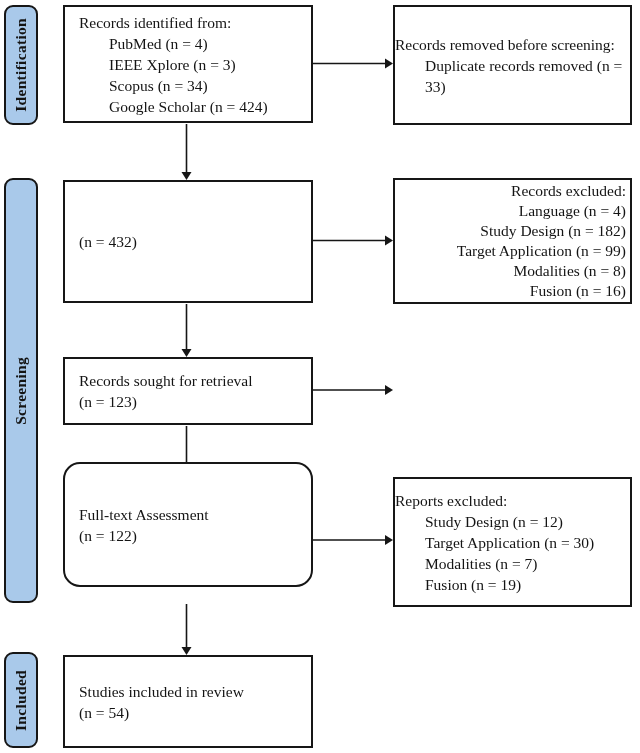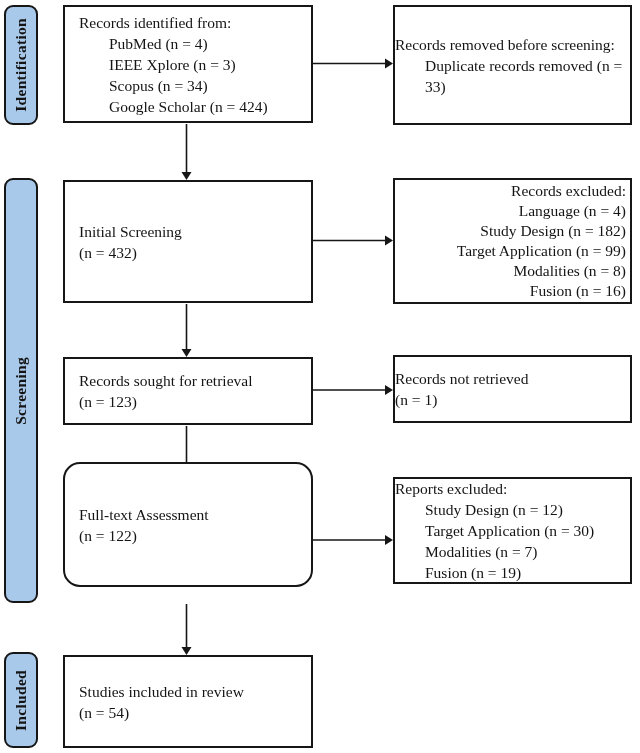--- a/index.html
+++ b/index.html
@@ -97,49 +97,44 @@
     <div class="item">Scopus (n = 34)</div>
     <div class="item">Google Scholar (n = 424)</div>
   </div>
 
   <div class="box right-col" style="left:393px; top:5px; width:239px; height:120px;">
     <div>Records removed before screening:</div>
     <div class="item">Duplicate records removed (n = 33)</div>
   </div>
 
   <div class="box left-col" style="left:63px; top:180px; width:250px; height:123px;">
-    <div>Initial Screening</div>
     <div>(n = 432)</div>
   </div>
 
   <div class="box right-col tight" style="left:393px; top:178px; width:239px; height:126px;">
     <div>Records excluded:</div>
     <div class="item">Language (n = 4)</div>
     <div class="item">Study Design (n = 182)</div>
     <div class="item">Target Application (n = 99)</div>
     <div class="item">Modalities (n = 8)</div>
     <div class="item">Fusion (n = 16)</div>
   </div>
 
   <div class="box left-col" style="left:63px; top:357px; width:250px; height:68px;">
     <div>Records sought for retrieval</div>
     <div>(n = 123)</div>
   </div>
 
-  <div class="box right-col" style="left:393px; top:355px; width:239px; height:68px;">
-    <div>Records not retrieved</div>
-    <div>(n = 1)</div>
-  </div>
 
   <div class="box left-col" style="left:63px; top:462px; width:250px; height:125px;border-radius:17px;">
     <div>Full-text Assessment</div>
     <div>(n = 122)</div>
   </div>
 
-  <div class="box right-col" style="left:393px; top:477px; width:239px; height:107px;">
+  <div class="box right-col" style="left:393px; top:477px; width:239px; height:130px;">
     <div>Reports excluded:</div>
     <div class="item">Study Design (n = 12)</div>
     <div class="item">Target Application (n = 30)</div>
     <div class="item">Modalities (n = 7)</div>
     <div class="item">Fusion (n = 19)</div>
   </div>
 
   <div class="box left-col" style="left:63px; top:655px; width:250px; height:93px;">
     <div>Studies included in review</div>
     <div>(n = 54)</div>

